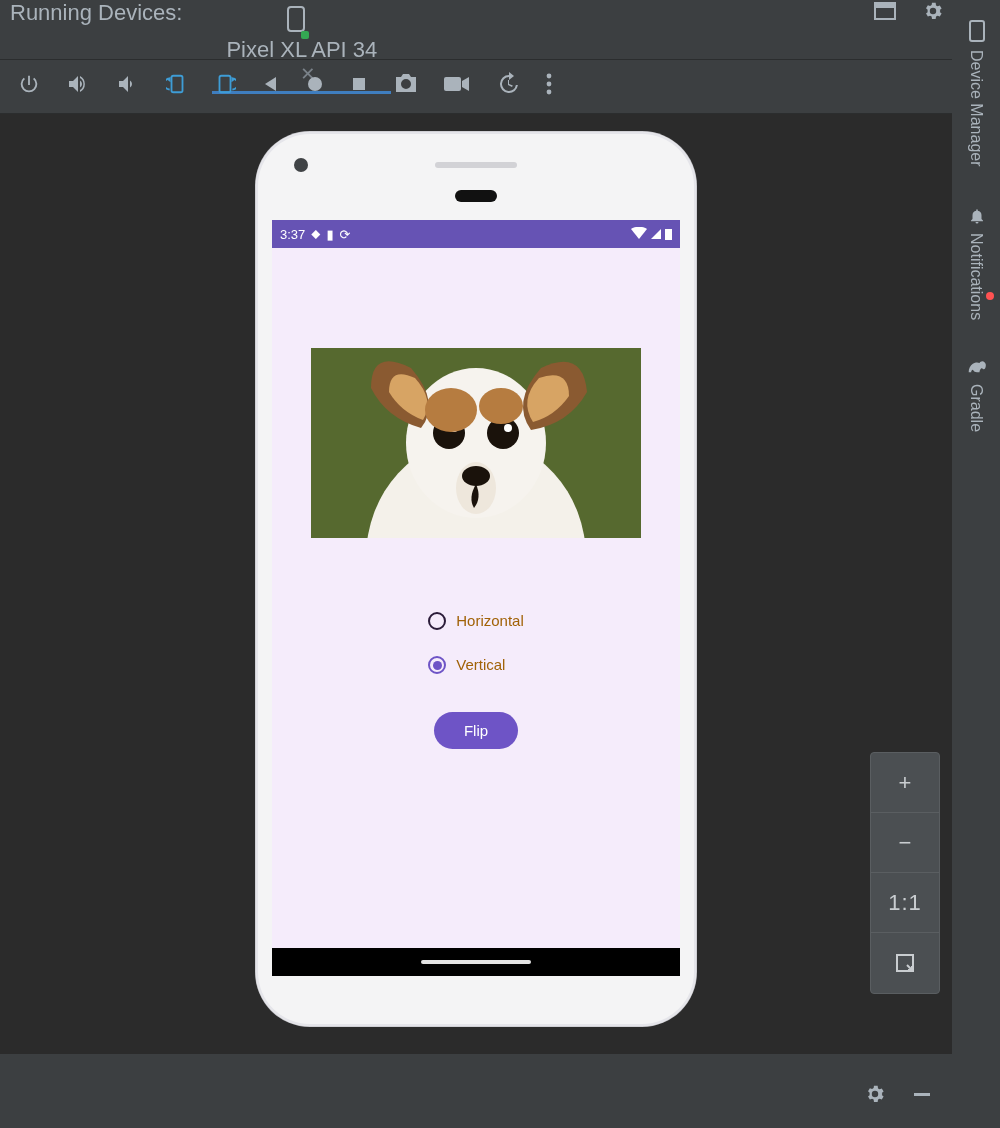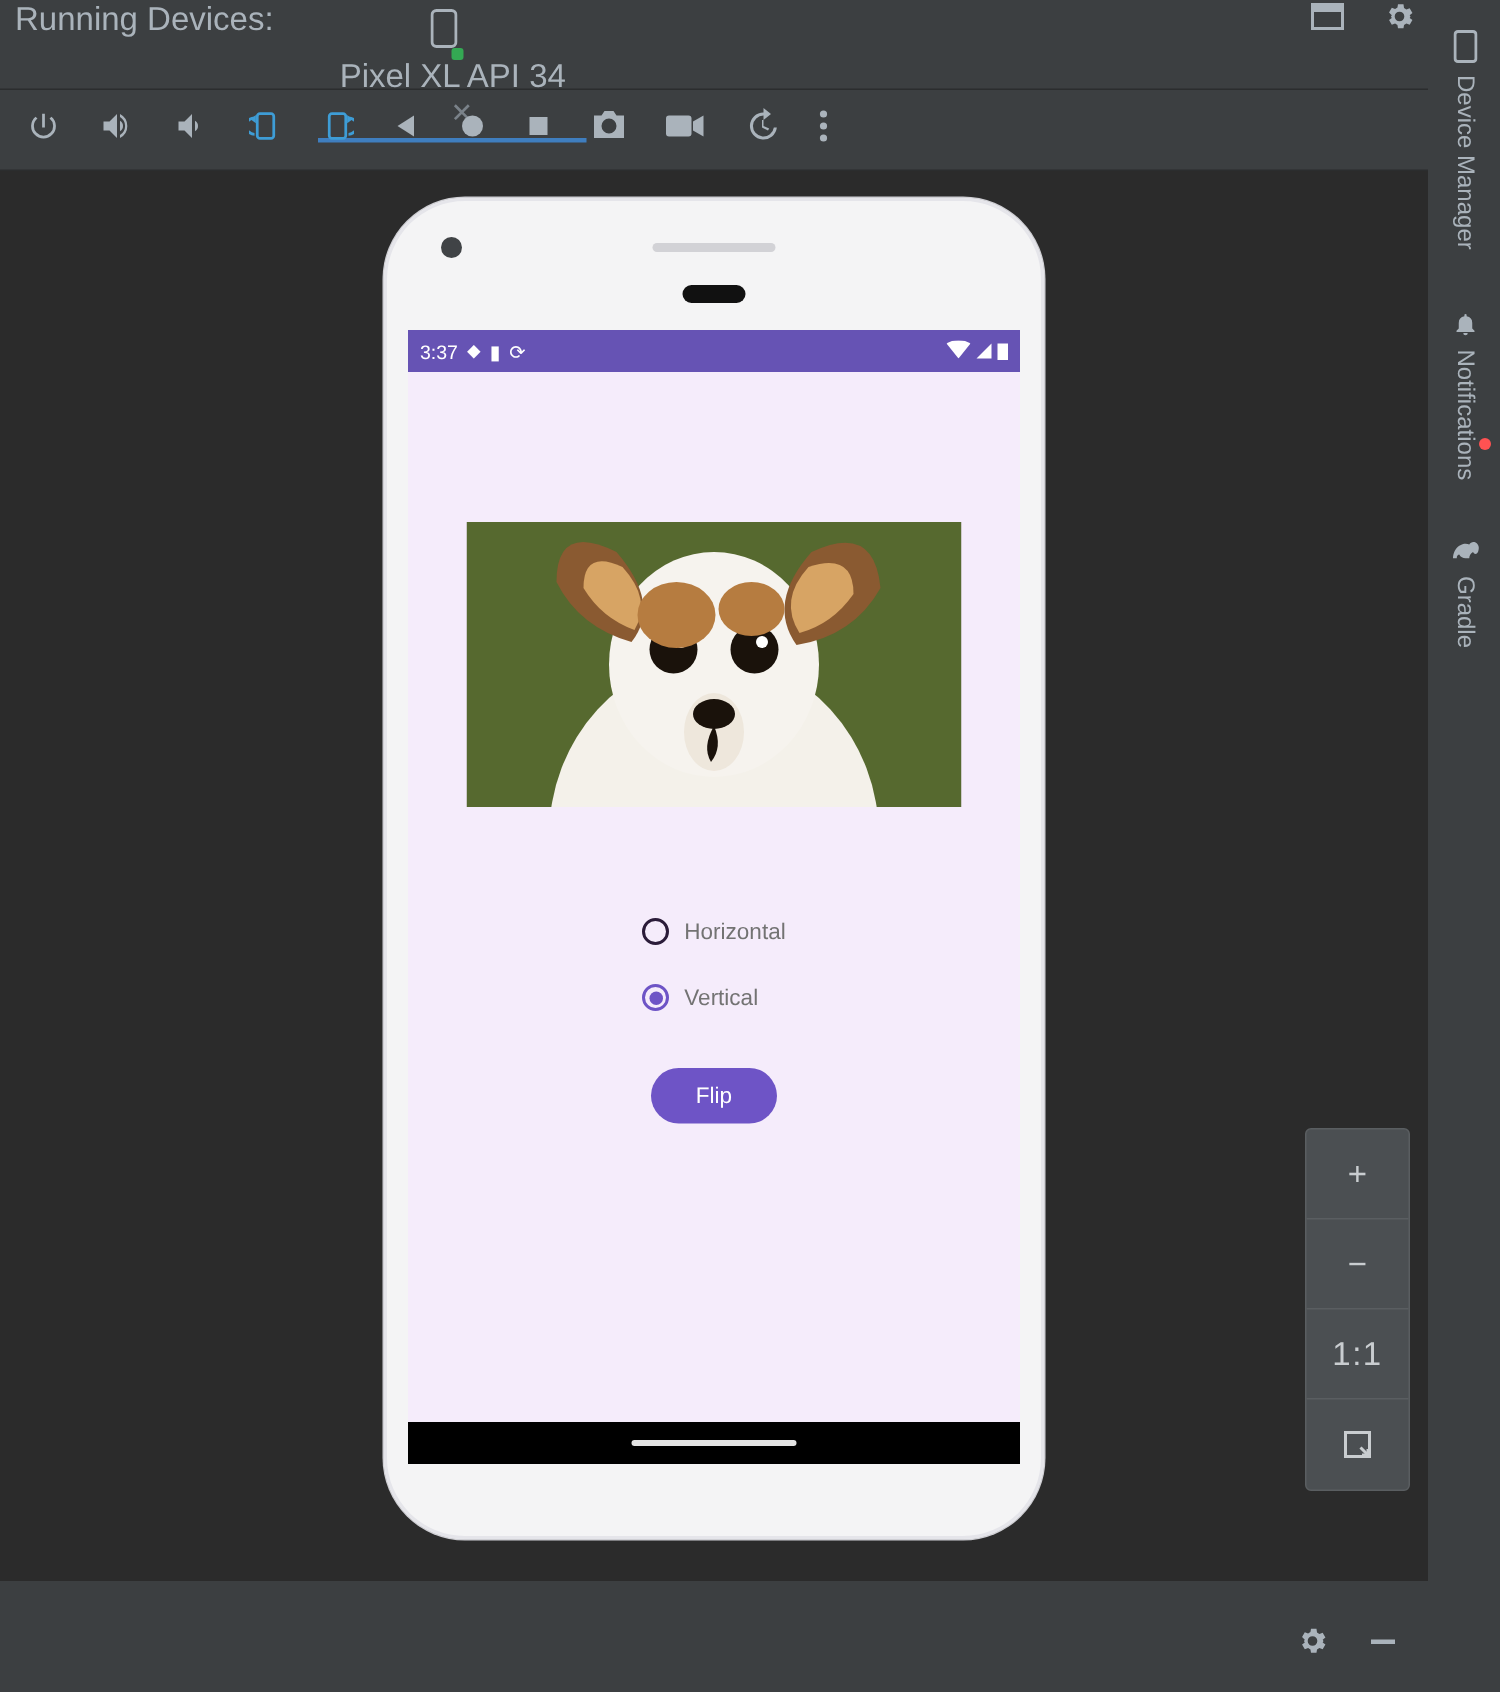--- a/index.html
+++ b/index.html
@@ -252,23 +252,23 @@
 
 .options {
   margin-top: 74px;
   display: flex;
   flex-direction: column;
   align-items: flex-start;
   gap: 26px;
 }
 .radio-row {
   display: flex;
-  align-items: center;
+  align-items: flex-start;
   gap: 10px;
-  color: #737373;
+  color: #a16207;
   font-size: 15px;
 }
 .radio {
   width: 18px; height: 18px;
   border: 2.4px solid #2b1c39;
   border-radius: 50%;
   display: flex;
   align-items: center;
   justify-content: center;
 }

